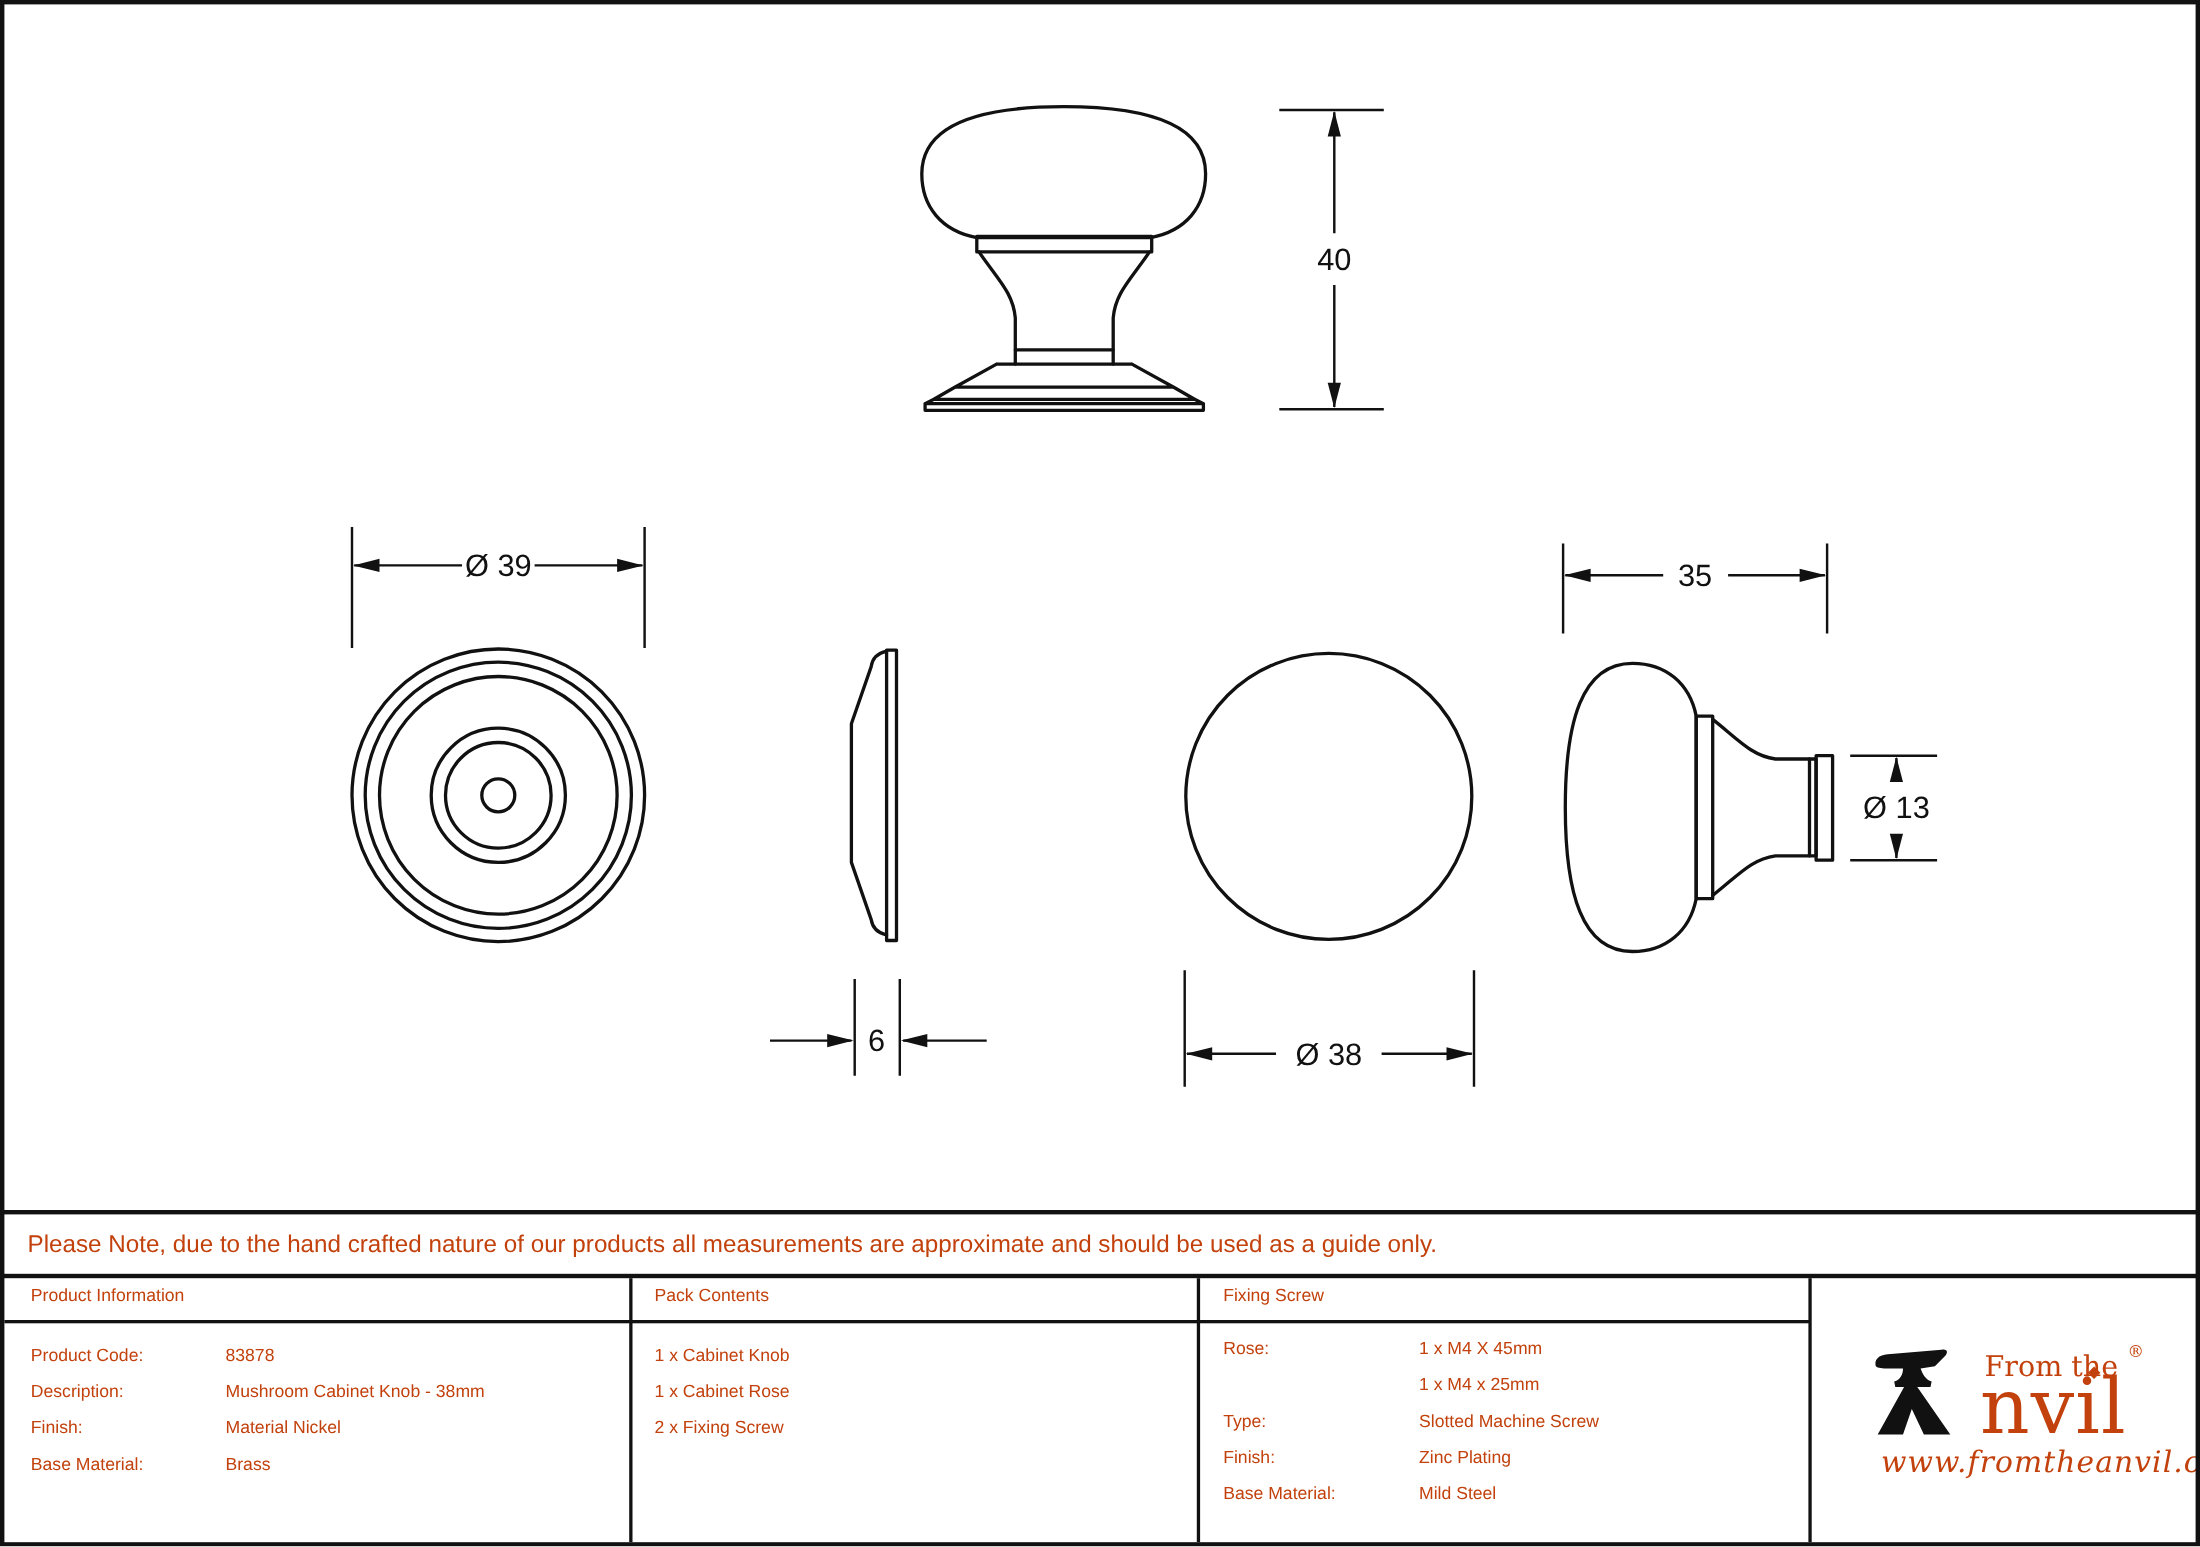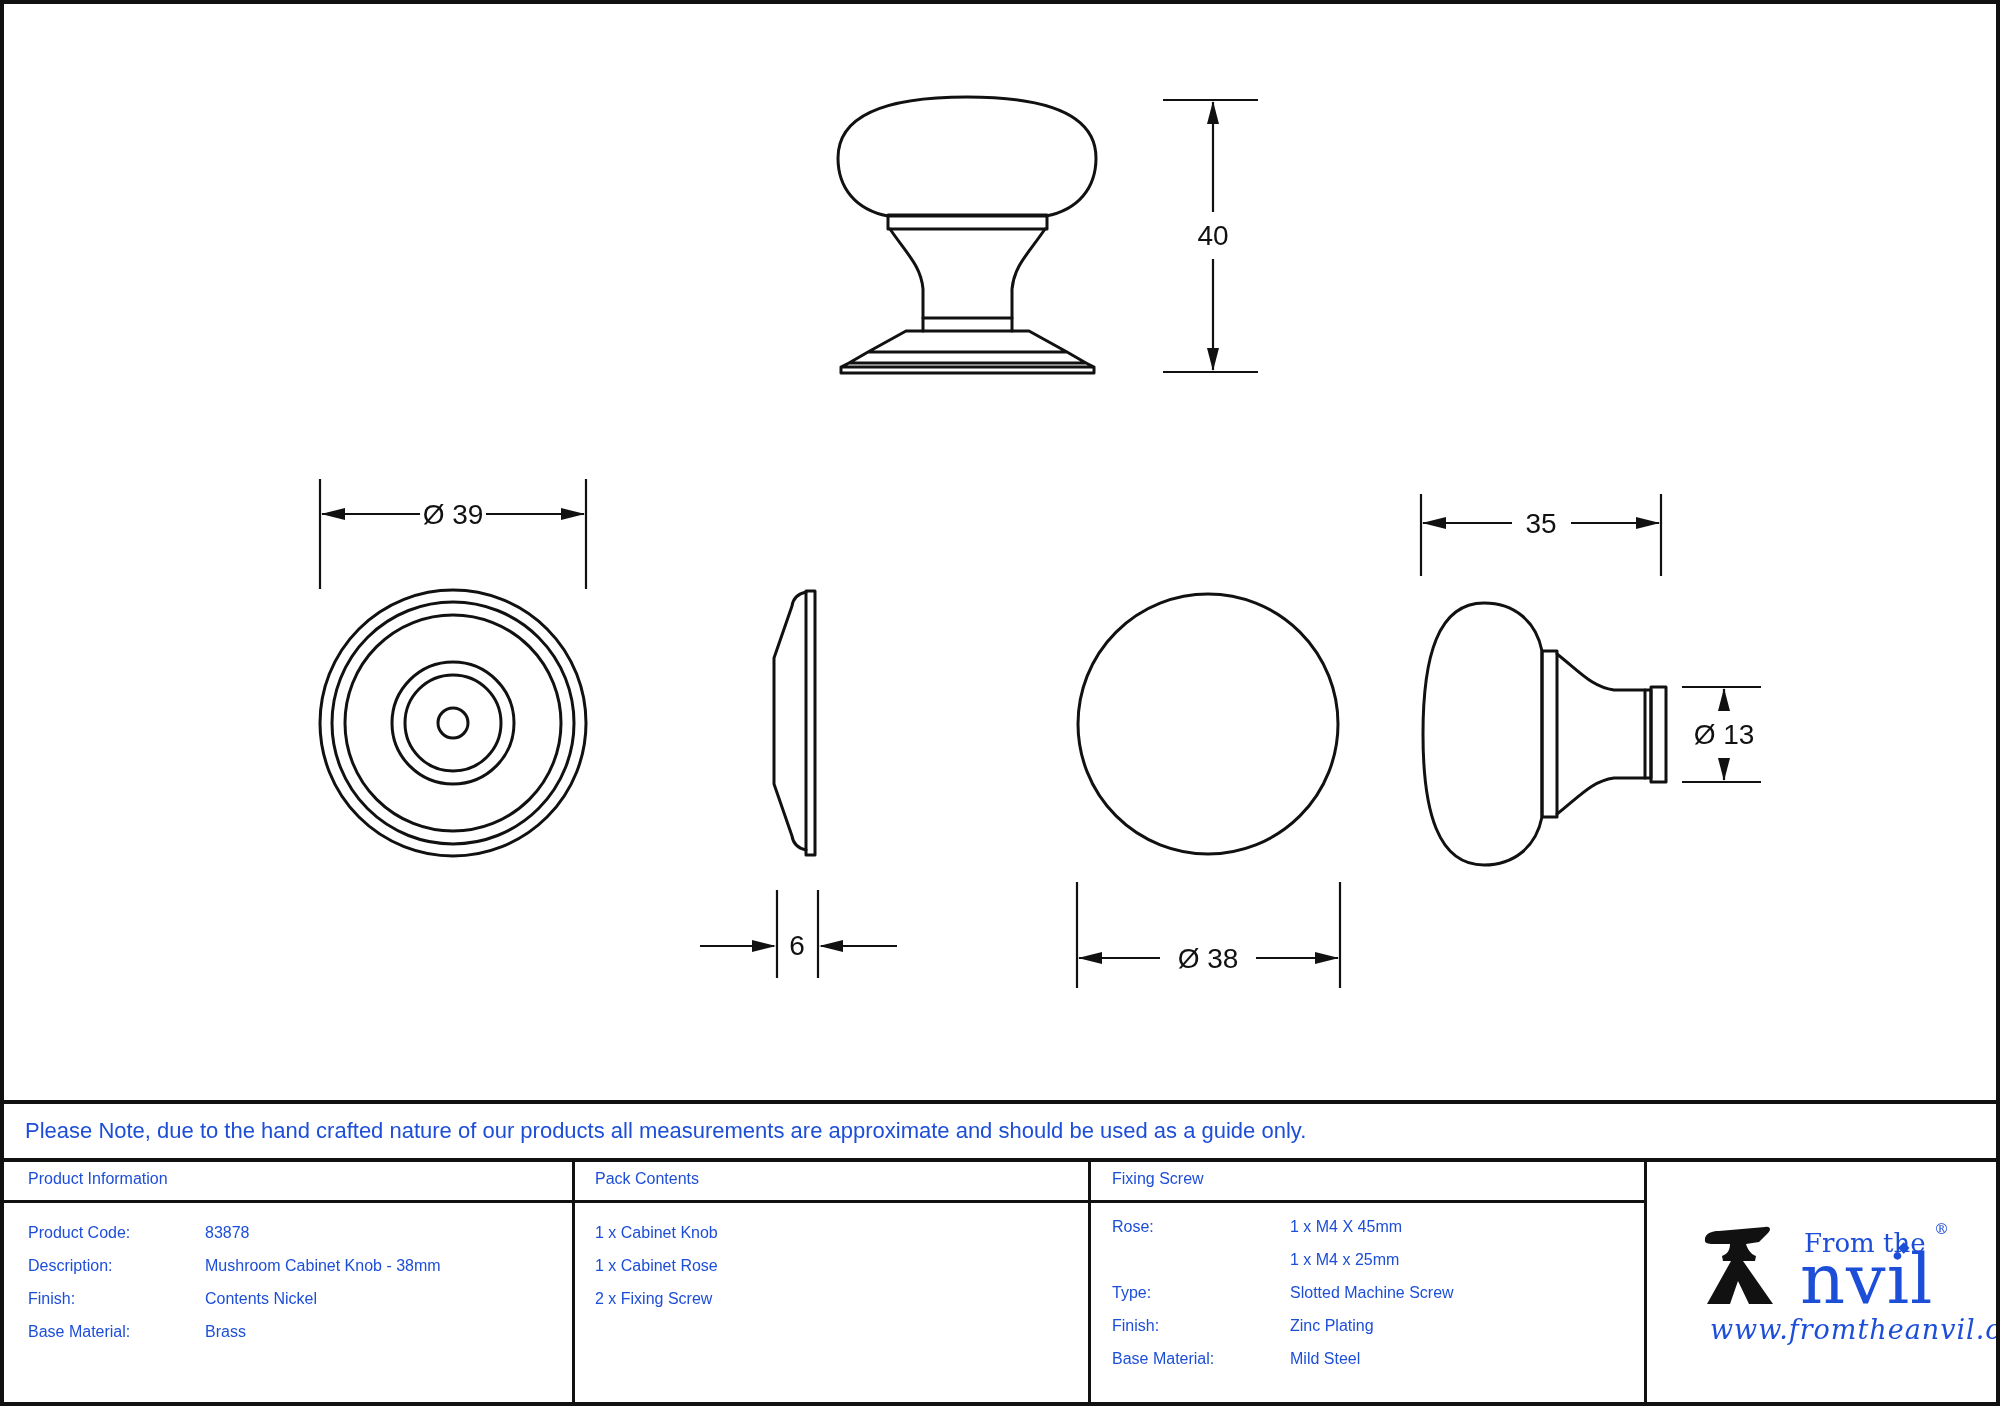--- a/index.html
+++ b/index.html
@@ -1,17 +1,17 @@
 <!DOCTYPE html>
 <html><head>
 <meta charset="utf-8">
 <style>
   html,body{margin:0;padding:0;background:#e8e8e8;}
   .page{position:relative;width:2000px;height:1406px;background:#fff;overflow:hidden;
-        font-family:"Liberation Sans",sans-serif;color:#1d4ed8;}
+        font-family:"Liberation Sans",sans-serif;color:#c2410c;}
   .frame{position:absolute;inset:0;border:4px solid #111;pointer-events:none;z-index:30;}
   svg.drawing{position:absolute;left:0;top:0;}
   svg .ln{stroke:#111;stroke-width:3;fill:none;stroke-linecap:round;stroke-linejoin:round;}
   svg .dimln{stroke:#111;stroke-width:2.2;fill:none;stroke-linecap:butt;}
   svg .arrow{fill:#111;stroke:none;}
   svg text.dim{font:28px "Liberation Sans",sans-serif;fill:#111;text-anchor:middle;}
   .note{position:absolute;left:0;top:1100px;width:2000px;height:62px;box-sizing:border-box;
         border-top:4px solid #111;border-bottom:4px solid #111;display:flex;align-items:center;
         padding-left:25px;font-size:22px;}
   .tbl-divider{position:absolute;width:3px;background:#111;top:1162px;height:240px;}
@@ -137,21 +137,21 @@
     <div class="tbl-divider" style="left:1088px"></div>
     <div class="tbl-divider" style="left:1644px"></div>
     <div class="tbl-headline"></div>
 
     <div class="cell-text hdr" style="left:28px;top:1170px">Product Information</div>
     <div class="cell-text" style="left:28px;top:1224px">Product Code:</div>
     <div class="cell-text" style="left:205px;top:1224px">83878</div>
     <div class="cell-text" style="left:28px;top:1257px">Description:</div>
     <div class="cell-text" style="left:205px;top:1257px">Mushroom Cabinet Knob - 38mm</div>
     <div class="cell-text" style="left:28px;top:1290px">Finish:</div>
-    <div class="cell-text" style="left:205px;top:1290px">Contents Nickel</div>
+    <div class="cell-text" style="left:205px;top:1290px">Material Nickel</div>
     <div class="cell-text" style="left:28px;top:1323px">Base Material:</div>
     <div class="cell-text" style="left:205px;top:1323px">Brass</div>
 
     <div class="cell-text hdr" style="left:595px;top:1170px">Pack Contents</div>
     <div class="cell-text" style="left:595px;top:1224px">1 x Cabinet Knob</div>
     <div class="cell-text" style="left:595px;top:1257px">1 x Cabinet Rose</div>
     <div class="cell-text" style="left:595px;top:1290px">2 x Fixing Screw</div>
 
     <div class="cell-text hdr" style="left:1112px;top:1170px">Fixing Screw</div>
     <div class="cell-text" style="left:1112px;top:1218px">Rose:</div>

